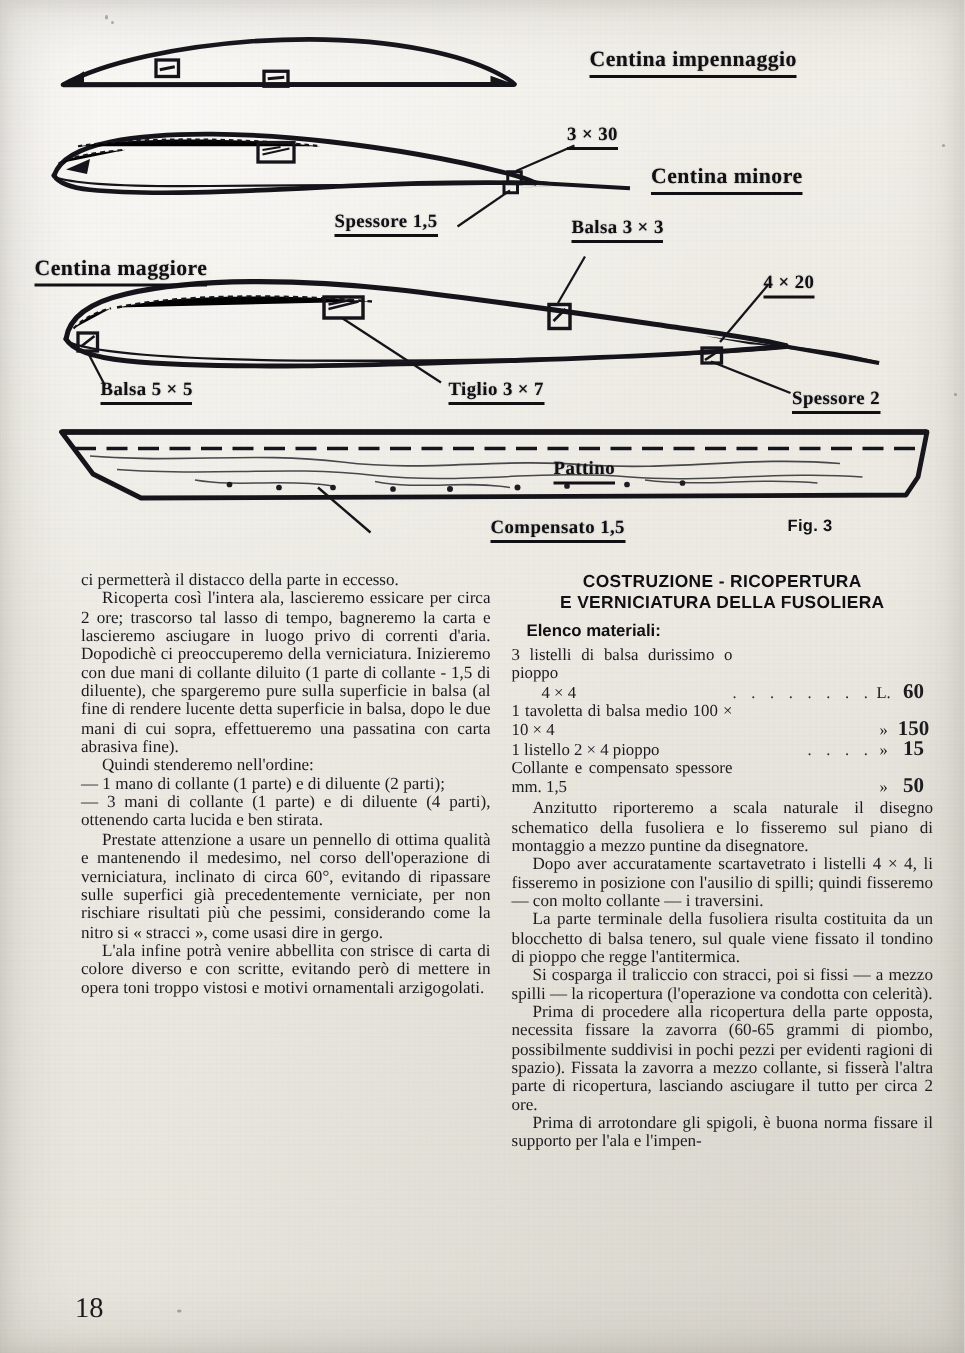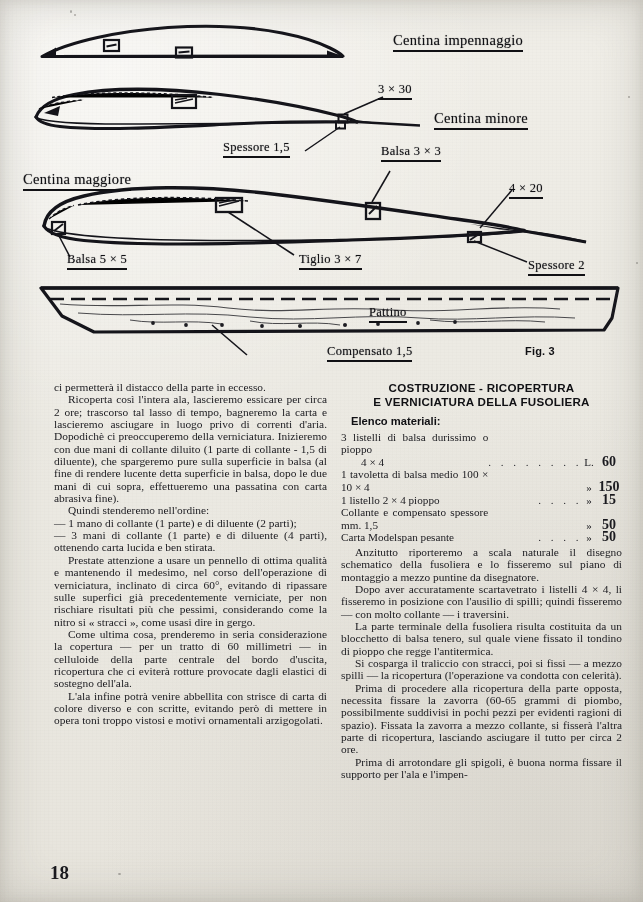--- a/index.html
+++ b/index.html
@@ -30,21 +30,21 @@
     box-shadow:inset 0 0 48px rgba(120,114,104,.28), inset 0 0 14px rgba(120,114,104,.18);
   }
 
   
   .figure{position:absolute;left:0;top:0;width:643px;height:378px;}
   .figure svg{display:block;}
 
   .fig-label{
     position:absolute;
     font-family:"Liberation Serif","DejaVu Serif",serif;
-    font-weight:normal;
+    font-weight:bold;
     color:#101014;
     white-space:nowrap;
     letter-spacing:.3px;
     text-shadow:0 0 1px rgba(20,20,25,.45);
   }
   .fig-label.ul{border-bottom:2.2px solid #101014;padding-bottom:1px;}
   .fig-label.mid{font-size:12.5px;}
   .fig-label.big{font-size:14.5px;}
   .fig-no{
     position:absolute;font-family:"Liberation Sans","DejaVu Sans",sans-serif;
@@ -83,21 +83,21 @@
   td.m-dots{
     width:1px;color:#2a2a30;letter-spacing:3.5px;font-size:11px;
     padding:0 2px 0 3px;white-space:nowrap;overflow:hidden;text-align:right;
   }
   td.m-cur{width:14px;text-align:center;font-size:11px;}
   td.m-price{width:26px;text-align:center;font-weight:bold;font-size:14px;}
   .m2{display:block;padding-left:20px;}
 
   .pageno{
     position:absolute;left:50px;top:862px;
-    font-size:19px;font-weight:bold;color:#17171c;
+    font-size:19px;font-weight:normal;color:#17171c;
     font-family:"Liberation Serif","DejaVu Serif",serif;
   }
   .speck{position:absolute;border-radius:50%;background:rgba(60,58,54,.38);}
 </style>
 </head>
 <body>
 
 <div class="page"></div>
 
 <div class="figure">
@@ -208,21 +208,20 @@
 
 <div class="cols">
 
   <div class="col col-left">
     <p class="noind">ci permetterà il distacco della parte in eccesso.</p>
     <p>Ricoperta così l'intera ala, lascieremo essicare per circa 2 ore; trascorso tal lasso di tempo, bagneremo la carta e lascieremo asciugare in luogo privo di correnti d'aria. Dopodichè ci preoccuperemo della verniciatura. Inizieremo con due mani di collante diluito (1 parte di collante - 1,5 di diluente), che spargeremo pure sulla superficie in balsa (al fine di rendere lucente detta superficie in balsa, dopo le due mani di cui sopra, effettueremo una passatina con carta abrasiva fine).</p>
     <p>Quindi stenderemo nell'ordine:</p>
     <p class="dash">— 1 mano di collante (1 parte) e di diluente (2 parti);</p>
     <p class="dash">— 3 mani di collante (1 parte) e di diluente (4 parti), ottenendo carta lucida e ben stirata.</p>
     <p>Prestate attenzione a usare un pennello di ottima qualità e mantenendo il medesimo, nel corso dell'operazione di verniciatura, inclinato di circa 60°, evitando di ripassare sulle superfici già precedentemente verniciate, per non rischiare risultati più che pessimi, considerando come la nitro si « stracci », come usasi dire in gergo.</p>
-    <p>Come ultima cosa, prenderemo in seria considerazione la copertura — per un tratto di 60 millimetri — in celluloide della parte centrale del bordo d'uscita, ricopertura che ci eviterà rotture provocate dagli elastici di sostegno dell'ala.</p>
     <p>L'ala infine potrà venire abbellita con strisce di carta di colore diverso e con scritte, evitando però di mettere in opera toni troppo vistosi e motivi ornamentali arzigogolati.</p>
   </div>
 
   <div class="col col-right">
     <div class="sec-title">
       <span>COSTRUZIONE - RICOPERTURA</span><br>
       <span>E VERNICIATURA DELLA FUSOLIERA</span>
     </div>
 
     <div class="mat-head">Elenco materiali:</div>
@@ -246,26 +245,20 @@
         </tr>
         <tr>
           <td class="m-desc">1 listello 2 × 4 pioppo</td>
           <td class="m-dots">. . . .</td>
           <td class="m-cur">»</td>
           <td class="m-price">15</td>
         </tr>
         <tr>
           <td class="m-desc">Collante e compensato spessore mm. 1,5</td>
           <td class="m-dots"></td>
-          <td class="m-cur">»</td>
-          <td class="m-price">50</td>
-        </tr>
-        <tr>
-          <td class="m-desc">Carta Modelspan pesante</td>
-          <td class="m-dots">. . . .</td>
           <td class="m-cur">»</td>
           <td class="m-price">50</td>
         </tr>
       </tbody>
     </table>
 
     <p>Anzitutto riporteremo a scala naturale il disegno schematico della fusoliera e lo fisseremo sul piano di montaggio a mezzo puntine da disegnatore.</p>
     <p>Dopo aver accuratamente scartavetrato i listelli 4 × 4, li fisseremo in posizione con l'ausilio di spilli; quindi fisseremo — con molto collante — i traversini.</p>
     <p>La parte terminale della fusoliera risulta costituita da un blocchetto di balsa tenero, sul quale viene fissato il tondino di pioppo che regge l'antitermica.</p>
     <p>Si cosparga il traliccio con stracci, poi si fissi — a mezzo spilli — la ricopertura (l'operazione va condotta con celerità).</p>

